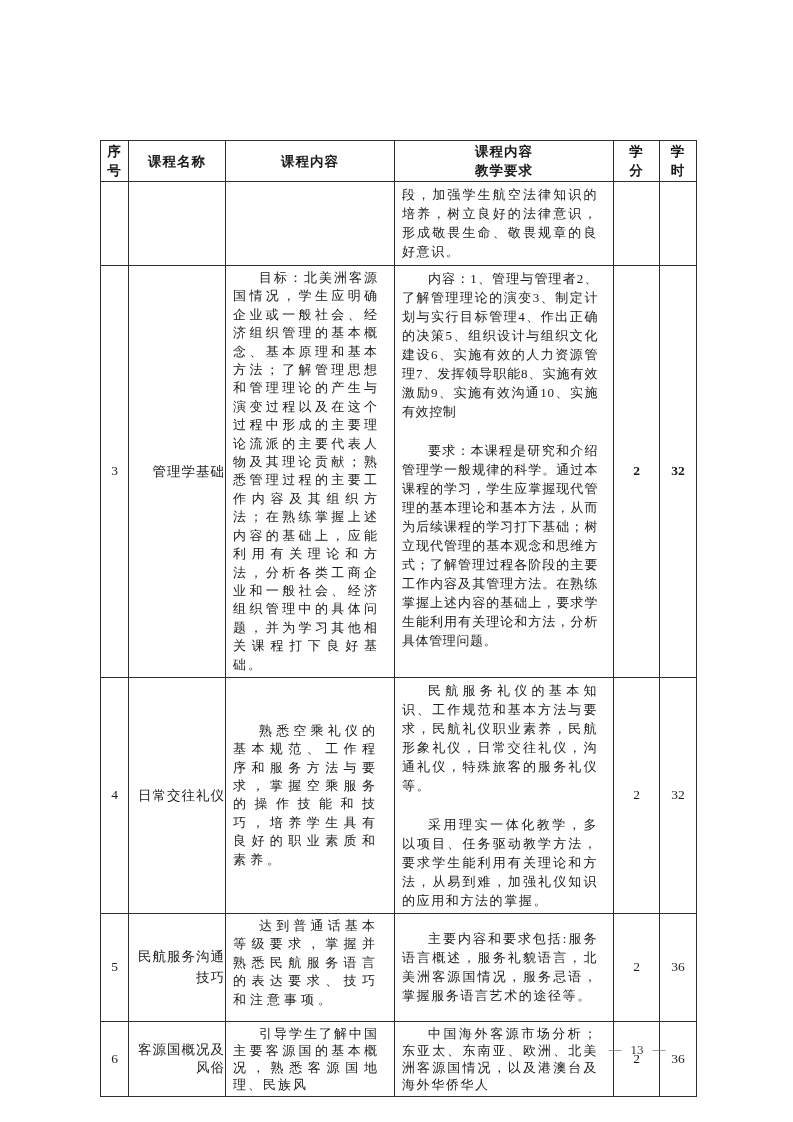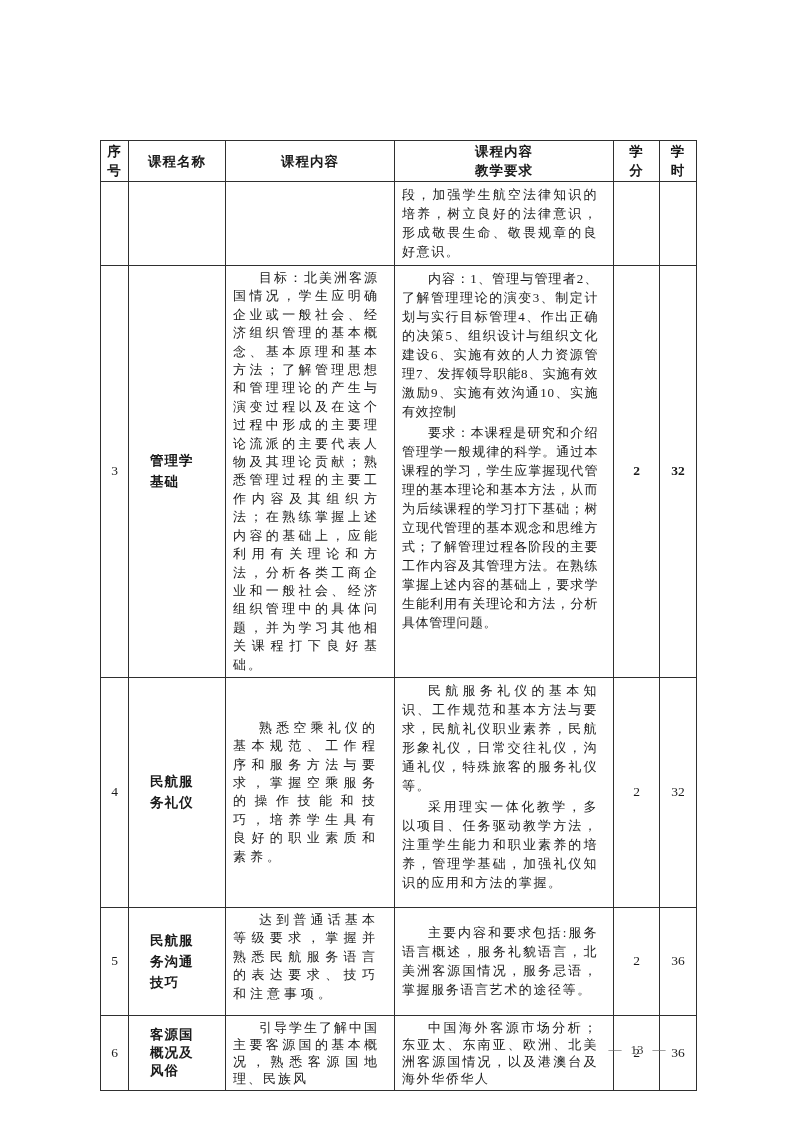--- a/index.html
+++ b/index.html
@@ -36,44 +36,44 @@
     white-space: pre-line;
     letter-spacing: 1px;
     padding: 1px 0;
   }
   td.seq {
     text-align: center;
     font-size: 13.5px;
     letter-spacing: 0;
   }
   td.cname {
-    text-align: left;
+    text-align: right;
     font-size: 13.5px;
-    font-weight: bold;
+    font-weight: normal;
     line-height: 21px;
     letter-spacing: 1px;
-    padding: 0 21px;
+    padding: 0 0;
   }
   td.obj, td.cont {
     vertical-align: top;
     font-size: 13px;
     line-height: 18.4px;
     text-align: justify;
     padding: 3px 15px 3px 7px;
     letter-spacing: 2px;
   }
   td.cont { line-height: 19px; letter-spacing: 1.6px; }
   td.num {
     text-align: center;
     font-size: 13.5px;
     letter-spacing: 0;
   }
   .para { text-align: justify; }
   .para.indent { text-indent: 2em; }
-  .para + .para { margin-top: 2px; }
+  .para + .para { margin-top: 20px; }
   .ls-tight { letter-spacing: 0.6px !important; }
   .ls-wide { letter-spacing: 4px !important; margin-top: 41px; }
   .v-mid { vertical-align: middle !important; }
   .bold { font-weight: bold; }
   .clip { overflow: hidden; }
   .footer-pageno {
     position: absolute;
     left: 592px;
     top: 1042px;
     width: 90px;
@@ -137,27 +137,27 @@
       <td class="cont ls-tight">
         <p class="para indent">内容：1、管理与管理者2、了解管理理论的演变3、制定计划与实行目标管理4、作出正确的决策5、组织设计与组织文化建设6、实施有效的人力资源管理7、发挥领导职能8、实施有效激励9、实施有效沟通10、实施有效控制</p>
         <p class="para indent">要求：本课程是研究和介绍管理学一般规律的科学。通过本课程的学习，学生应掌握现代管理的基本理论和基本方法，从而为后续课程的学习打下基础；树立现代管理的基本观念和思维方式；了解管理过程各阶段的主要工作内容及其管理方法。在熟练掌握上述内容的基础上，要求学生能利用有关理论和方法，分析具体管理问题。</p>
       </td>
       <td class="num bold">2</td>
       <td class="num bold">32</td>
     </tr>
 
     <tr style="height:230px">
       <td class="seq">4</td>
-      <td class="cname">民航服务礼仪</td>
+      <td class="cname">日常交往礼仪</td>
       <td class="obj v-mid ls-wide">
         <p class="para indent">熟悉空乘礼仪的基本规范、工作程序和服务方法与要求，掌握空乘服务的操作技能和技巧，培养学生具有良好的职业素质和素养。</p>
       </td>
       <td class="cont">
         <p class="para indent">民航服务礼仪的基本知识、工作规范和基本方法与要求，民航礼仪职业素养，民航形象礼仪，日常交往礼仪，沟通礼仪，特殊旅客的服务礼仪等。</p>
-        <p class="para indent">采用理实一体化教学，多以项目、任务驱动教学方法，注重学生能力和职业素养的培养，管理学基础，加强礼仪知识的应用和方法的掌握。</p>
+        <p class="para indent">采用理实一体化教学，多以项目、任务驱动教学方法，要求学生能利用有关理论和方法，从易到难，加强礼仪知识的应用和方法的掌握。</p>
       </td>
       <td class="num">2</td>
       <td class="num">32</td>
     </tr>
 
     <tr style="height:108px">
       <td class="seq">5</td>
       <td class="cname">民航服务沟通技巧</td>
       <td class="obj ls-wide">
         <p class="para indent">达到普通话基本等级要求，掌握并熟悉民航服务语言的表达要求、技巧和注意事项。</p>

